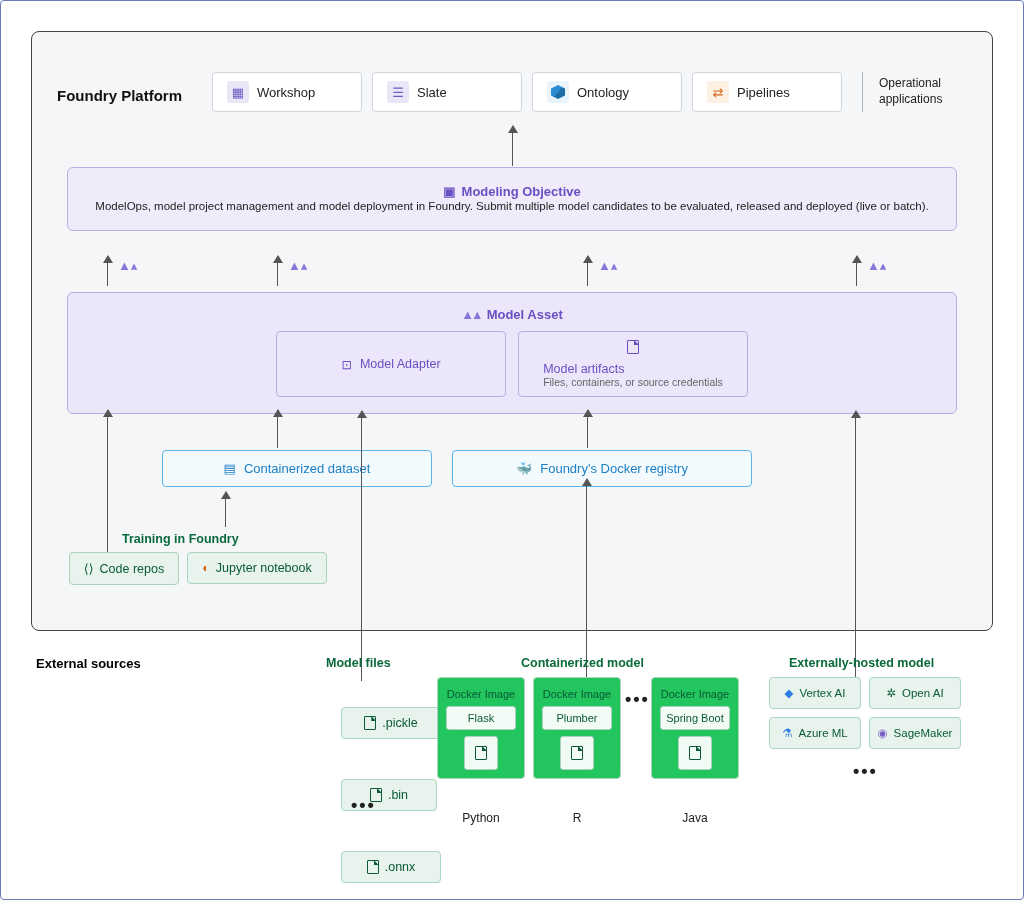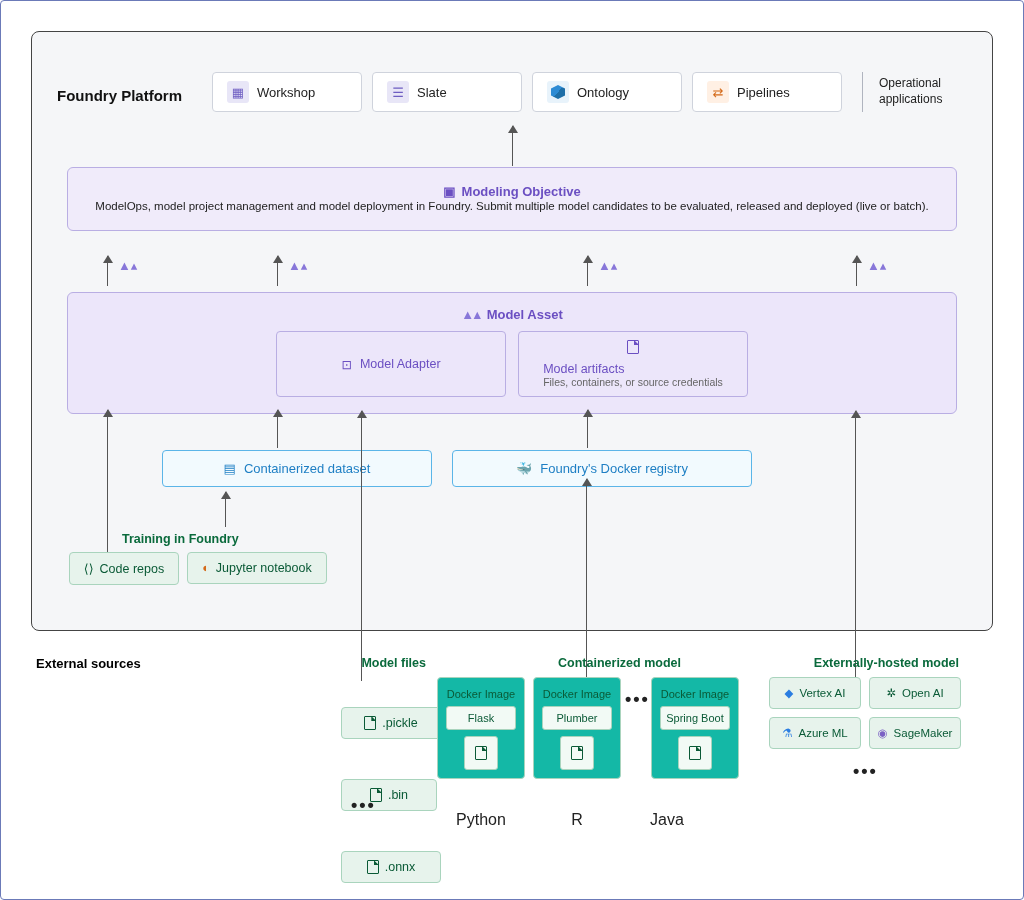--- a/index.html
+++ b/index.html
@@ -110,39 +110,39 @@
     display: flex; align-items: center; justify-content: center; gap: 6px;
     padding: 8px 10px;
   }
 
   
   .ext-label {
     position: absolute; left: 35px; top: 655px; font-weight: 700; font-size: 13px;
   }
   .section-title {
     position: absolute; font-size: 12.5px; color: #0a6a3c; font-weight: 600;
-    text-align: right;
+    text-align: left;
   }
   .docker-group {
-    position: absolute; border: 1px solid #a9d4bd; background: #14b8a6; border-radius: 4px;
+    position: absolute; border: 1px solid #a9d4bd; background: #22c55e; border-radius: 4px;
     padding: 8px; width: 88px;
   }
   .docker-group .head {
     font-size: 11px; color: #0a5a36; text-align: center; padding: 2px 0 6px;
   }
   .docker-group .sub {
     border: 1px solid #a9d4bd; background: #f2faf5; border-radius: 3px;
     font-size: 11px; color: #0a5a36; text-align: center; padding: 5px 0; margin-bottom: 6px;
   }
   .docker-group .doc {
     border: 1px solid #a9d4bd; background: #f2faf5; border-radius: 3px;
     width: 34px; height: 34px; margin: 0 auto;
     display: flex; align-items: center; justify-content: center; color: #0a5a36;
   }
-  .lang { position: absolute; font-size: 16px; color: #222; text-align: center; }
+  .lang { position: absolute; font-size: 12px; color: #222; text-align: center; }
   .dots { position: absolute; color: #222; font-size: 18px; font-weight: 700; letter-spacing: 2px; }
 
   .hosted-grid {
     position: absolute; display: grid; grid-template-columns: 92px 92px; gap: 8px;
   }
   .hosted-grid .gb { width: 92px; font-size: 11.5px; padding: 8px 6px; }
 
   .page-icon { width: 12px; height: 14px; border: 1.5px solid currentColor; border-radius: 1px; position: relative; display: inline-block;}
   .page-icon::after { content: ''; position: absolute; right: -1px; top: -1px; width: 5px; height: 5px; background: currentColor; clip-path: polygon(0 0, 100% 100%, 0 100%);}
 
@@ -292,21 +292,21 @@
   <div class="dots" style="left:624px; top:688px;">•••</div>
   <div class="docker-group" style="left:650px; top:676px;">
     <div class="head">Docker Image</div>
     <div class="sub">Spring Boot</div>
     <div class="doc">
         <span class="page-icon"></span>
       </div>
   </div>
   <div class="lang" style="left:436px; top:810px; width:88px;">Python</div>
   <div class="lang" style="left:532px; top:810px; width:88px;">R</div>
-  <div class="lang" style="left:622px; top:810px; width:88px;">Java</div>
+  <div class="lang" style="left:650px; top:810px; width:88px;">Java</div>
 
   <div class="section-title" style="left:788px; top:655px; width:170px;">Externally-hosted model</div>
   <div class="hosted-grid" style="left:768px; top:676px;">
     <div class="greenbox gb" style="position:relative;">
       <span style="color:#2a7de1">◆</span>
       <span>Vertex AI</span>
     </div>
     <div class="greenbox gb" style="position:relative;">
       <span>✲</span>
       <span>Open AI</span>

